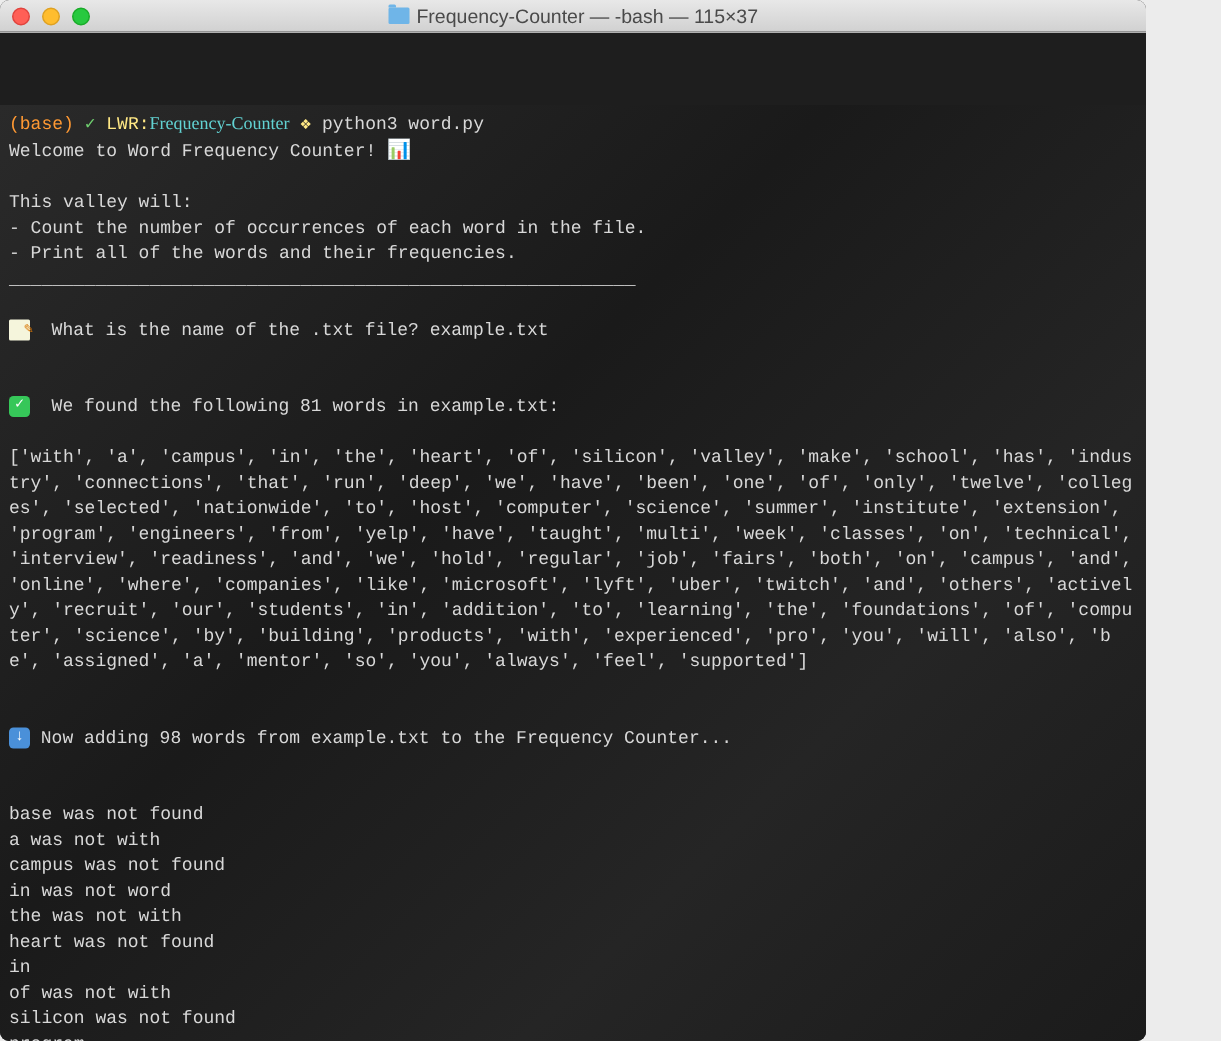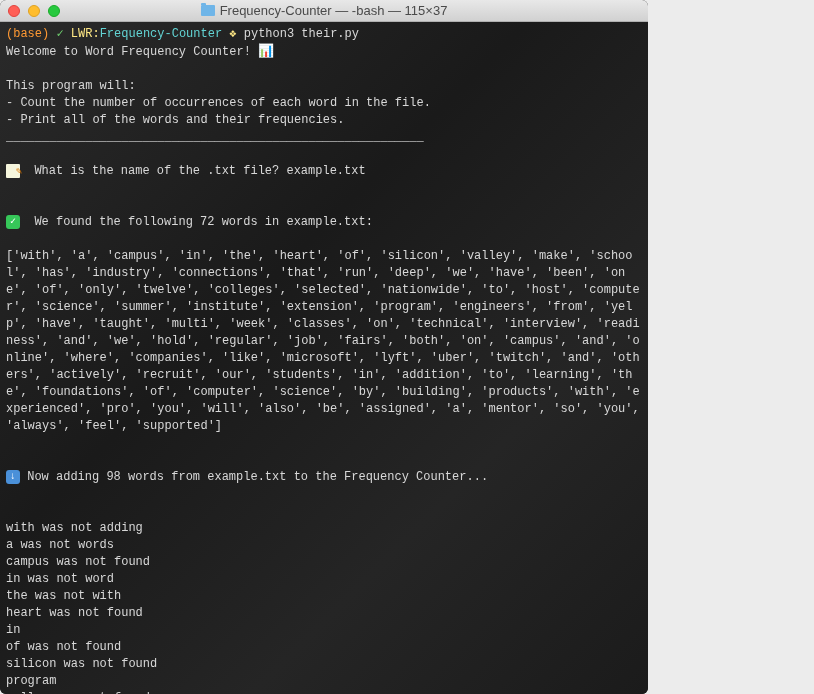--- a/index.html
+++ b/index.html
@@ -8,27 +8,28 @@
       box-sizing: border-box;
     }
     body {
       font-family: -apple-system, BlinkMacSystemFont, "Helvetica Neue", sans-serif;
       background: #ececec;
       width: 814px;
       height: 694px;
       overflow: hidden;
     }
     .window {
-      width: 648px;
+      width: 764px;
       height: 694px;
       background: #1e1e1e;
       border-radius: 6px;
       overflow: hidden;
       display: flex;
       flex-direction: column;
+      gap: 48px;
     }
     .titlebar {
       height: 22px;
       background: linear-gradient(#e8e8e8, #d1d1d1);
       border-bottom: 1px solid #b0b0b0;
       display: flex;
       align-items: center;
       padding: 0 8px;
       position: relative;
     }
@@ -84,21 +85,21 @@
       font-size: 12px;
       line-height: 17px;
       color: #d8d8d8;
       overflow: hidden;
       white-space: pre-wrap;
       word-break: break-all;
     }
     .prompt-base { color: #ff9933; font-family: Liberation Mono, monospace; }
     .prompt-check { color: #6fcf6f; }
     .prompt-host { color: #ffe885; }
-    .prompt-path { color: #62d3d3; }
+    .prompt-path { color: #62d3d3; font-family: Liberation Serif, serif; }
     .prompt-symbol { color: #ffe885; }
     .cmd { color: #d8d8d8; }
     .checkmark-box {
       display: inline-block;
       width: 14px;
       height: 14px;
       background: #36c759;
       border-radius: 3px;
       color: white;
       text-align: center;
@@ -150,43 +151,43 @@
       <div class="traffic-light tl-close"></div>
       <div class="traffic-light tl-min"></div>
       <div class="traffic-light tl-max"></div>
     </div>
     <div class="title-center">
       <span class="folder-icon"></span>
       <span>Frequency-Counter — -bash — 115×37</span>
     </div>
   </div>
 
-  <div class="terminal"><span class="prompt-base">(base)</span> <span class="prompt-check">✓</span> <span class="prompt-host">LWR:</span><span class="prompt-path">Frequency-Counter</span> <span class="prompt-symbol">❖</span> <span class="cmd">python3 their.py</span>
+  <div class="terminal"><span class="prompt-base">(base)</span> <span class="prompt-check">✓</span> <span class="prompt-host">LWR:</span><span class="prompt-path">Frequency-Counter</span> <span class="prompt-symbol">❖</span> <span class="cmd">python3 word.py</span>
 <span>Welcome to Word Frequency Counter! </span><span class="chart-box">📊</span>
 
-<span>This program will:</span>
+<span>This valley will:</span>
 <span>- Count the number of occurrences of each word in the file.</span>
 <span>- Print all of the words and their frequencies.</span>
 <span>__________________________________________________________</span>
 
 <span class="memo-box"></span>  <span>What is the name of the .txt file? example.txt</span>
 
 
-<span class="checkmark-box">✓</span>  <span>We found the following 72 words in example.txt:</span>
+<span class="checkmark-box">✓</span>  <span>We found the following 81 words in example.txt:</span>
 
 <span>['with', 'a', 'campus', 'in', 'the', 'heart', 'of', 'silicon', 'valley', 'make', 'school', 'has', 'industry', 'connections', 'that', 'run', 'deep', 'we', 'have', 'been', 'one', 'of', 'only', 'twelve', 'colleges', 'selected', 'nationwide', 'to', 'host', 'computer', 'science', 'summer', 'institute', 'extension', 'program', 'engineers', 'from', 'yelp', 'have', 'taught', 'multi', 'week', 'classes', 'on', 'technical', 'interview', 'readiness', 'and', 'we', 'hold', 'regular', 'job', 'fairs', 'both', 'on', 'campus', 'and', 'online', 'where', 'companies', 'like', 'microsoft', 'lyft', 'uber', 'twitch', 'and', 'others', 'actively', 'recruit', 'our', 'students', 'in', 'addition', 'to', 'learning', 'the', 'foundations', 'of', 'computer', 'science', 'by', 'building', 'products', 'with', 'experienced', 'pro', 'you', 'will', 'also', 'be', 'assigned', 'a', 'mentor', 'so', 'you', 'always', 'feel', 'supported']</span>
 
 
 <span class="arrow-box">↓</span> <span>Now adding 98 words from example.txt to the Frequency Counter...</span>
 
 
-<span>with was not adding</span>
-<span>a was not words</span>
+<span>base was not found</span>
+<span>a was not with</span>
 <span>campus was not found</span>
 <span>in was not word</span>
 <span>the was not with</span>
 <span>heart was not found</span>
 <span>in</span>
-<span>of was not found</span>
+<span>of was not with</span>
 <span>silicon was not found</span>
 <span>program</span>
 <span>valley was not found</span></div>
 </div>
 
 </body></html>

